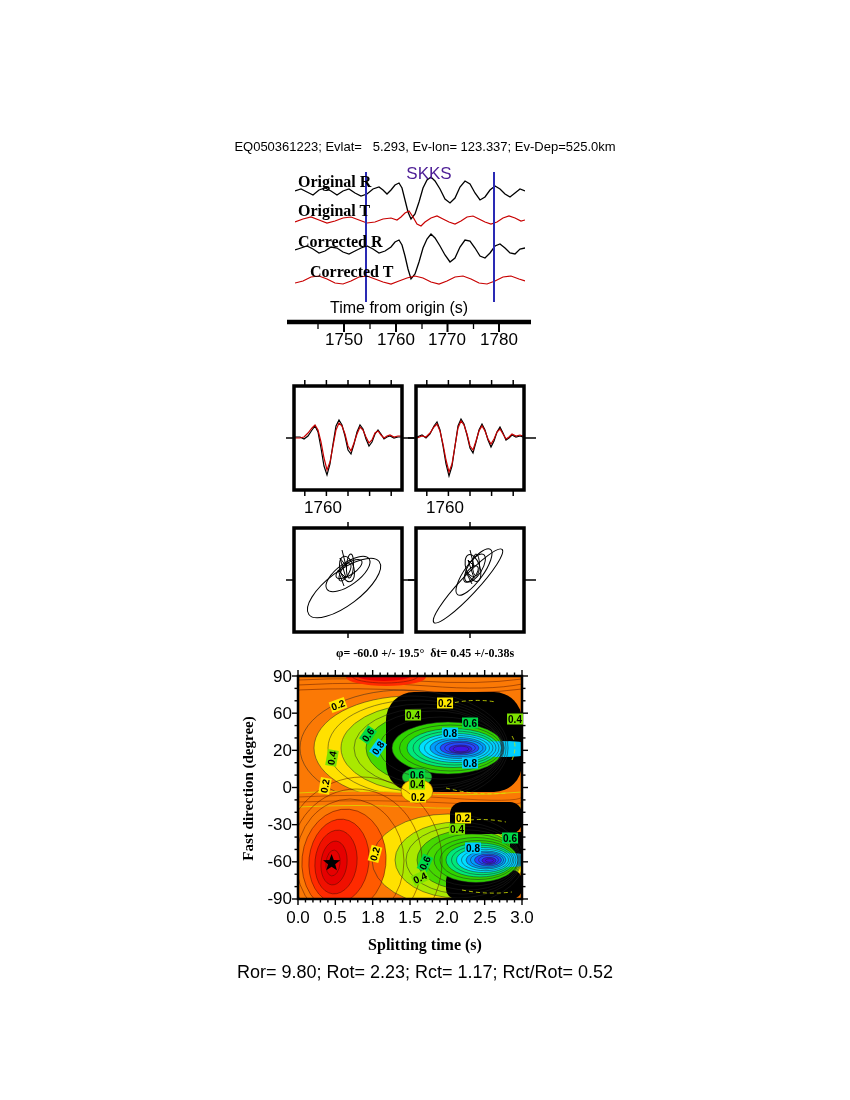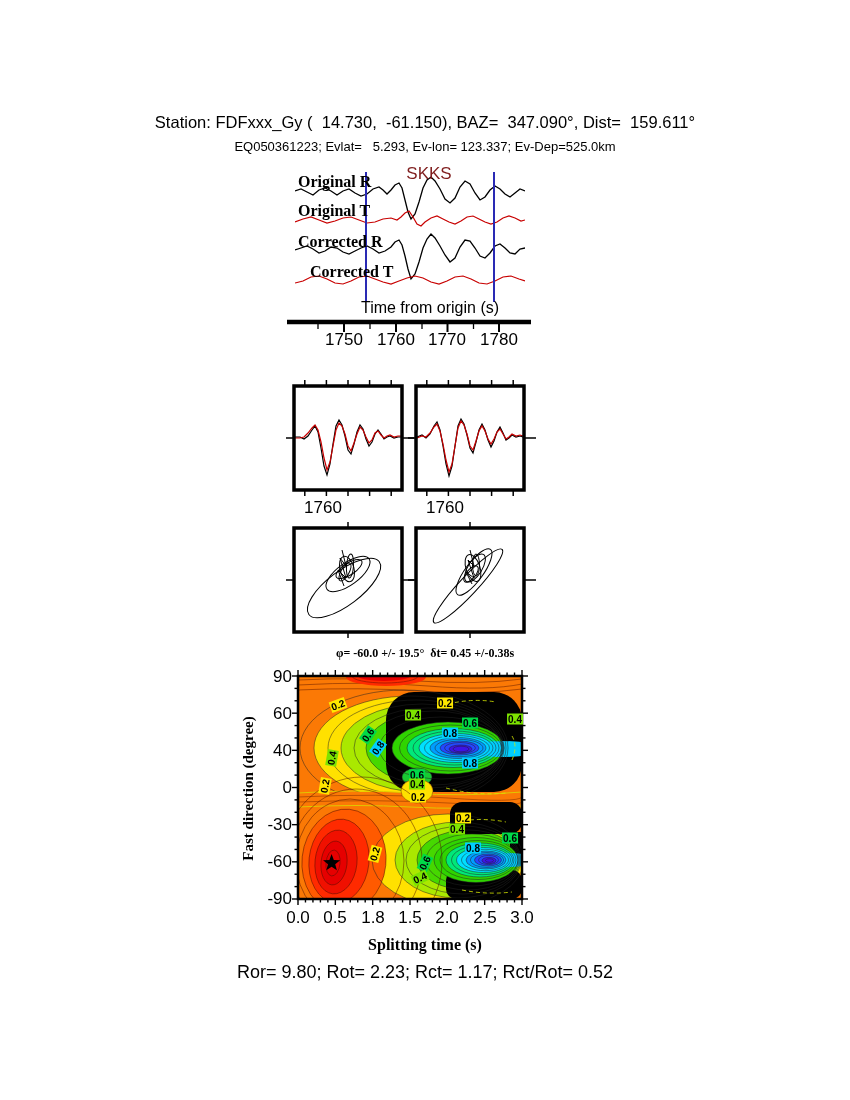--- a/index.html
+++ b/index.html
@@ -15,38 +15,37 @@
   .bluewin{width:2px;background:#2a2ab4;}
   #chip-layer{pointer-events:none;}
   .chip{position:absolute;font-size:10px;font-weight:bold;line-height:11px;padding:0 1px;
         color:#000;font-family:"Liberation Sans",sans-serif;}
 </style>
 </head>
 <body>
 
 <div id="page">
 
-  <div class="abs ctr pre sans" style="top:113px;font-size:16.5px;">Station: FDFxxx_Gy (  14.730,  -61.150), BAZ=  347.090°, Dist=  159.611°</div>
   <div class="abs ctr pre sans" style="top:139px;font-size:13px;">EQ050361223; Evlat=   5.293, Ev-lon= 123.337; Ev-Dep=525.0km</div>
 
   <svg class="abs" style="left:295px;top:168px;" width="230" height="134">
     <polyline fill="none" stroke="#000" stroke-width="1.3" points="0,23 6,21 12,24 18,27 24,22 30,20 36,23 42,27 48,23 54,21 60,25 66,28 72,26 78,21 84,19 88,22 92,26 96,22 100,17 104,15 107,20 110,32 113,44 116,51 120,46 124,34 128,20 132,12 136,9 140,13 145,21 150,31 155,35 160,30 165,19 170,13 175,16 180,25 185,32 190,29 195,22 200,18 205,21 210,26 215,29 220,25 225,21 230,23"></polyline>
     <polyline fill="none" stroke="#c80000" stroke-width="1.2" points="0,54 8,51 16,49 24,52 32,55 40,53 48,50 56,49 64,52 72,55 80,54 88,51 96,50 102,52 106,49 110,45 114,43 118,49 122,56 126,58 130,54 136,50 142,48 148,51 154,54 160,56 166,53 172,49 178,48 184,51 190,54 196,56 202,54 208,50 214,48 220,50 226,53 230,52"></polyline>
     <polyline fill="none" stroke="#000" stroke-width="1.3" points="0,82 6,80 12,78 18,81 24,85 30,83 36,79 42,80 48,84 54,86 60,83 66,80 72,78 78,81 84,85 90,83 96,79 100,74 104,72 107,77 110,88 113,101 116,111 120,106 124,94 128,80 132,71 136,66 140,70 145,78 150,87 155,94 160,90 165,79 170,72 175,73 180,80 185,88 190,90 195,85 200,78 205,76 210,80 215,85 220,86 225,81 230,80"></polyline>
     <polyline fill="none" stroke="#c80000" stroke-width="1.2" points="0,115 8,113 16,109 24,108 32,111 40,115 48,116 56,113 64,109 72,108 80,111 88,114 96,116 104,113 112,110 120,108 128,110 136,114 144,116 152,113 160,109 168,108 176,111 184,115 192,116 200,113 208,109 216,108 224,111 230,113"></polyline>
   </svg>
   <div class="abs bluewin" style="left:365px;top:172px;height:130px;"></div>
   <div class="abs bluewin" style="left:493px;top:172px;height:130px;"></div>
   <div class="abs tracelabel" style="left:298px;top:173px;">Original R</div>
   <div class="abs tracelabel" style="left:298px;top:202px;">Original T</div>
   <div class="abs tracelabel" style="left:298px;top:233px;">Corrected R</div>
   <div class="abs tracelabel" style="left:310px;top:263px;">Corrected T</div>
-  <div class="abs" style="left:403px;top:164px;width:52px;text-align:center;color:#7f1d1d;font-size:17px;">SKKS</div>
-
-  <div class="abs sans" style="left:330px;top:299px;width:200px;text-align:center;font-size:16px;">Time from origin (s)</div>
+  <div class="abs" style="left:403px;top:164px;width:52px;text-align:center;color:#4c1d95;font-size:17px;">SKKS</div>
+
+  <div class="abs sans" style="left:330px;top:299px;width:200px;text-align:left;font-size:16px;">Time from origin (s)</div>
   <svg class="abs" style="left:285px;top:312px;" width="248" height="24">
     <line x1="2" y1="10" x2="246" y2="10" stroke="#000" stroke-width="4.5"></line>
     <line x1="59" y1="12" x2="59" y2="20" stroke="#000" stroke-width="2"></line>
     <line x1="111" y1="12" x2="111" y2="20" stroke="#000" stroke-width="2"></line>
     <line x1="162.5" y1="12" x2="162.5" y2="20" stroke="#000" stroke-width="2"></line>
     <line x1="214" y1="12" x2="214" y2="20" stroke="#000" stroke-width="2"></line>
     <line x1="33" y1="12" x2="33" y2="17" stroke="#000" stroke-width="1.3"></line>
     <line x1="85" y1="12" x2="85" y2="17" stroke="#000" stroke-width="1.3"></line>
     <line x1="137" y1="12" x2="137" y2="17" stroke="#000" stroke-width="1.3"></line>
     <line x1="188.5" y1="12" x2="188.5" y2="17" stroke="#000" stroke-width="1.3"></line>
@@ -375,21 +374,21 @@
       <span class="chip" style="left: 159px; top: 153px; background: rgb(125, 227, 0); transform: translate(-50%, -50%) rotate(0deg);">0.4</span>
       <span class="chip" style="left: 212px; top: 162px; background: rgb(0, 217, 72); transform: translate(-50%, -50%) rotate(0deg);">0.6</span>
       <span class="chip" style="left: 175px; top: 172px; background: rgb(0, 207, 255); transform: translate(-50%, -50%) rotate(0deg);">0.8</span>
       <span class="chip" style="left: 77px; top: 178px; background: rgb(255, 232, 0); transform: translate(-50%, -50%) rotate(-75deg);">0.2</span>
       <span class="chip" style="left: 127px; top: 187px; background: rgb(0, 217, 72); transform: translate(-50%, -50%) rotate(-65deg);">0.6</span>
       <span class="chip" style="left: 122px; top: 202px; background: rgb(125, 227, 0); transform: translate(-50%, -50%) rotate(-25deg);">0.4</span>
     </div>
 
   <span class="abs ticklabel" style="left:248px;top:667px;width:44px;text-align:right;">90</span>
   <span class="abs ticklabel" style="left:248px;top:704px;width:44px;text-align:right;">60</span>
-  <span class="abs ticklabel" style="left:248px;top:741px;width:44px;text-align:right;">40</span>
+  <span class="abs ticklabel" style="left:248px;top:741px;width:44px;text-align:right;">20</span>
   <span class="abs ticklabel" style="left:248px;top:778px;width:44px;text-align:right;">0</span>
   <span class="abs ticklabel" style="left:248px;top:815px;width:44px;text-align:right;">-30</span>
   <span class="abs ticklabel" style="left:248px;top:852px;width:44px;text-align:right;">-60</span>
   <span class="abs ticklabel" style="left:248px;top:889px;width:44px;text-align:right;">-90</span>
   <div class="abs serifb" style="left:163px;top:780px;width:170px;text-align:center;font-size:15px;transform:rotate(-90deg);transform-origin:center;">Fast direction (degree)</div>
 
   <span class="abs ticklabel" style="left:278px;top:908px;width:40px;">0.0</span>
   <span class="abs ticklabel" style="left:315px;top:908px;width:40px;">0.5</span>
   <span class="abs ticklabel" style="left:353px;top:908px;width:40px;">1.8</span>
   <span class="abs ticklabel" style="left:390px;top:908px;width:40px;">1.5</span>

